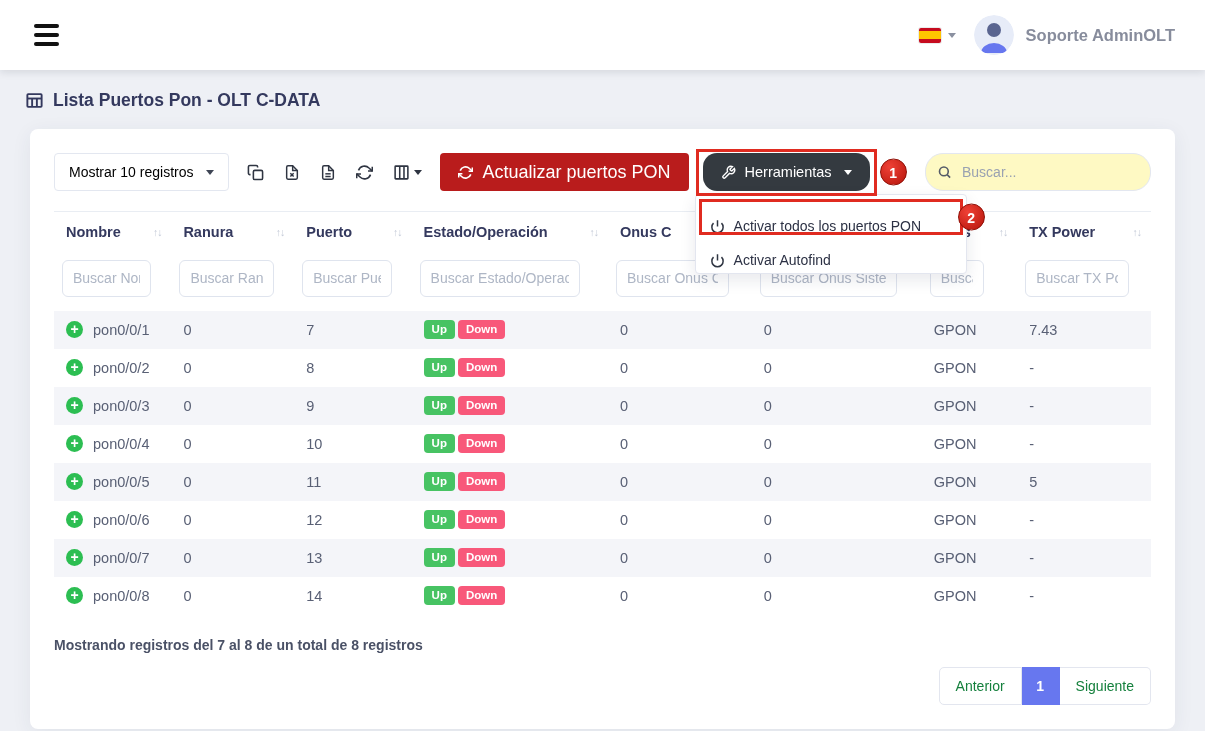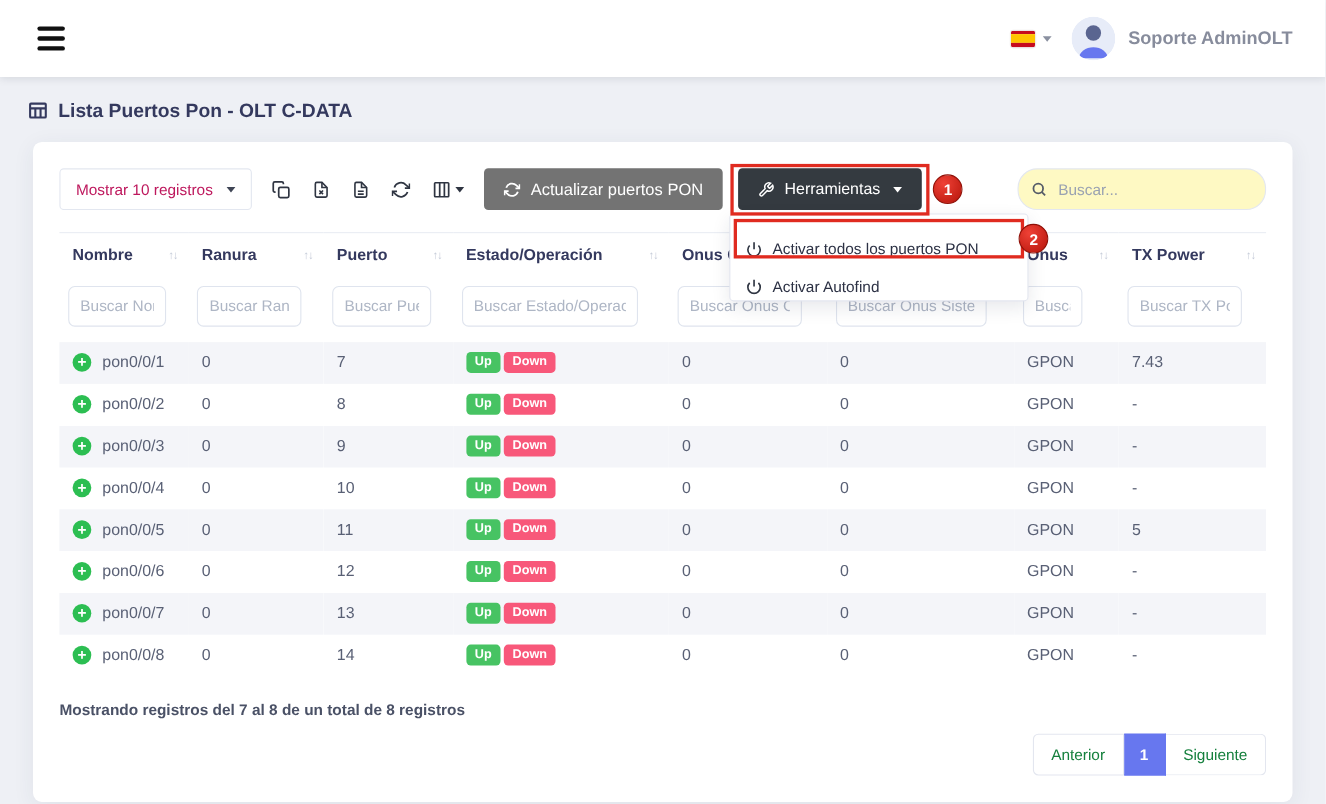--- a/index.html
+++ b/index.html
@@ -35,27 +35,27 @@
   .title-icon { color:#34395e; display:flex; }
 
   
   .card { background:#fff; border-radius:8px; box-shadow:0 4px 20px rgba(40,50,80,.07); margin-left:5px; }
   .card-body { padding:24px; }
 
   
   .toolbar { display:flex; align-items:center; gap:14px; position:relative; }
   .btn { height:38px; border:none; border-radius:4px; font-size:14px; font-family:inherit;
          display:inline-flex; align-items:center; justify-content:center; gap:9px; cursor:pointer; }
-  .btn-light { background:#fff; border:1px solid #e3e7f0; color:#be185d; min-width:170px; padding:0 14px; }
+  .btn-light { background:#fff; border:1px solid #e3e7f0; color:#000000; min-width:170px; padding:0 14px; }
   .btn-light .caret { color:#3f4555; margin-left:4px; }
   .icon-group { display:flex; align-items:center; gap:20px; color:#2f3542; padding:0 4px; }
   .tool-ic { background:none; border:none; cursor:pointer; color:#2f3542; display:flex; align-items:center; gap:4px; padding:0; }
   .tool-ic svg { display:block; }
-  .btn-teal { background:#737373; color:#fff; min-width:212px; padding:0 18px; font-size:15px; }
-  .btn-dark { background:#343a40; color:#fff; padding:0 18px; font-size:14.5px; }
+  .btn-teal { background:#b91c1c; color:#fff; min-width:212px; padding:0 18px; font-size:18px; }
+  .btn-dark { background:#343a40; color:#fff; padding:0 18px; font-size:14.5px;border-radius:14px; }
   .btn-dark .caret { color:#fff; margin-left:3px; }
 
   .tools-wrap { position:relative; display:inline-block; }
   .ann-box { position:absolute; top:-4px; bottom:-5px; left:-7px; right:-7px;
              border:3px solid #e02b20; pointer-events:none; z-index:70; }
   .ann-badge { position:absolute; width:27px; height:27px; border-radius:50%;
                background:radial-gradient(circle at 35% 30%, #ef4136, #b5140a);
                border:1px solid #8f0f06; color:#fff; font-weight:700; font-size:14px;
                display:flex; align-items:center; justify-content:center; z-index:80; pointer-events:none; }
   .badge-1 { left:100%; margin-left:10px; top:50%; transform:translateY(-50%); }

